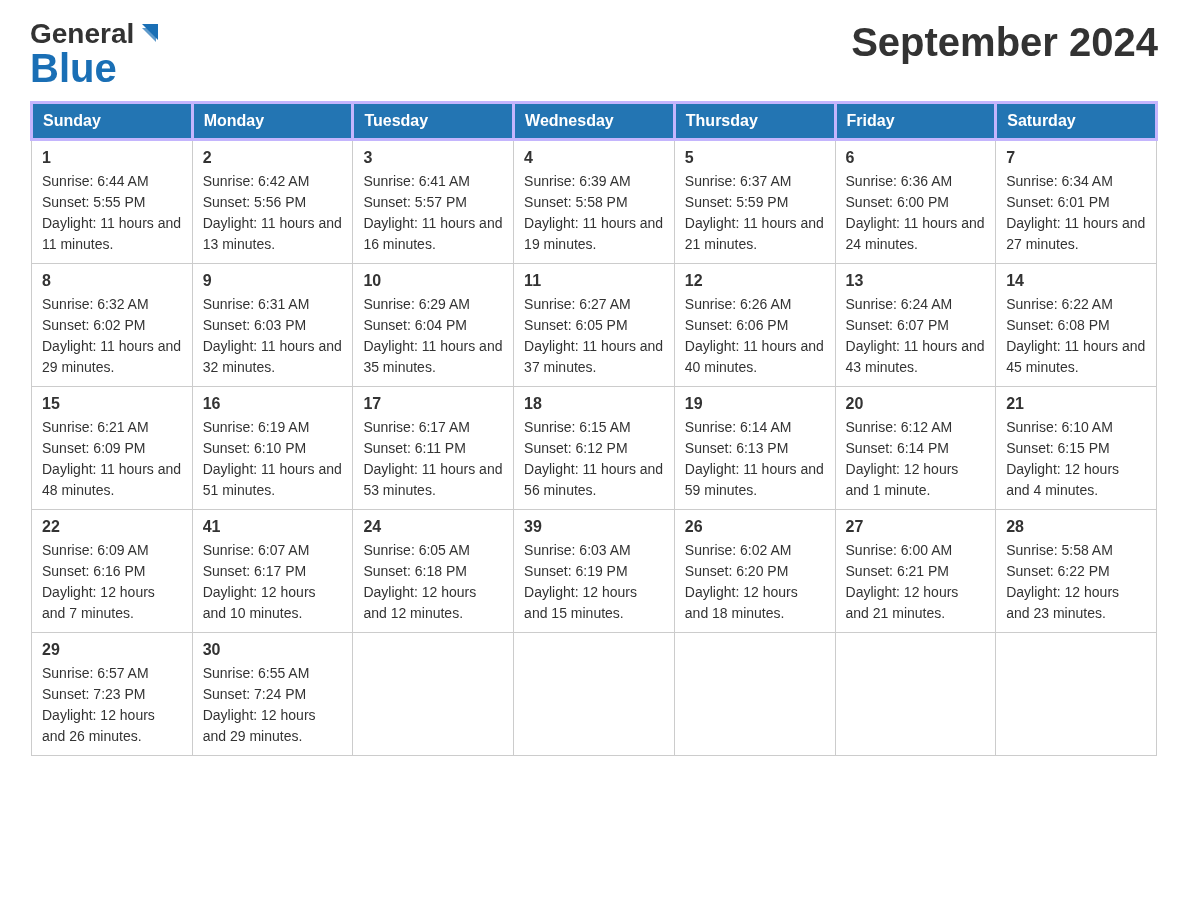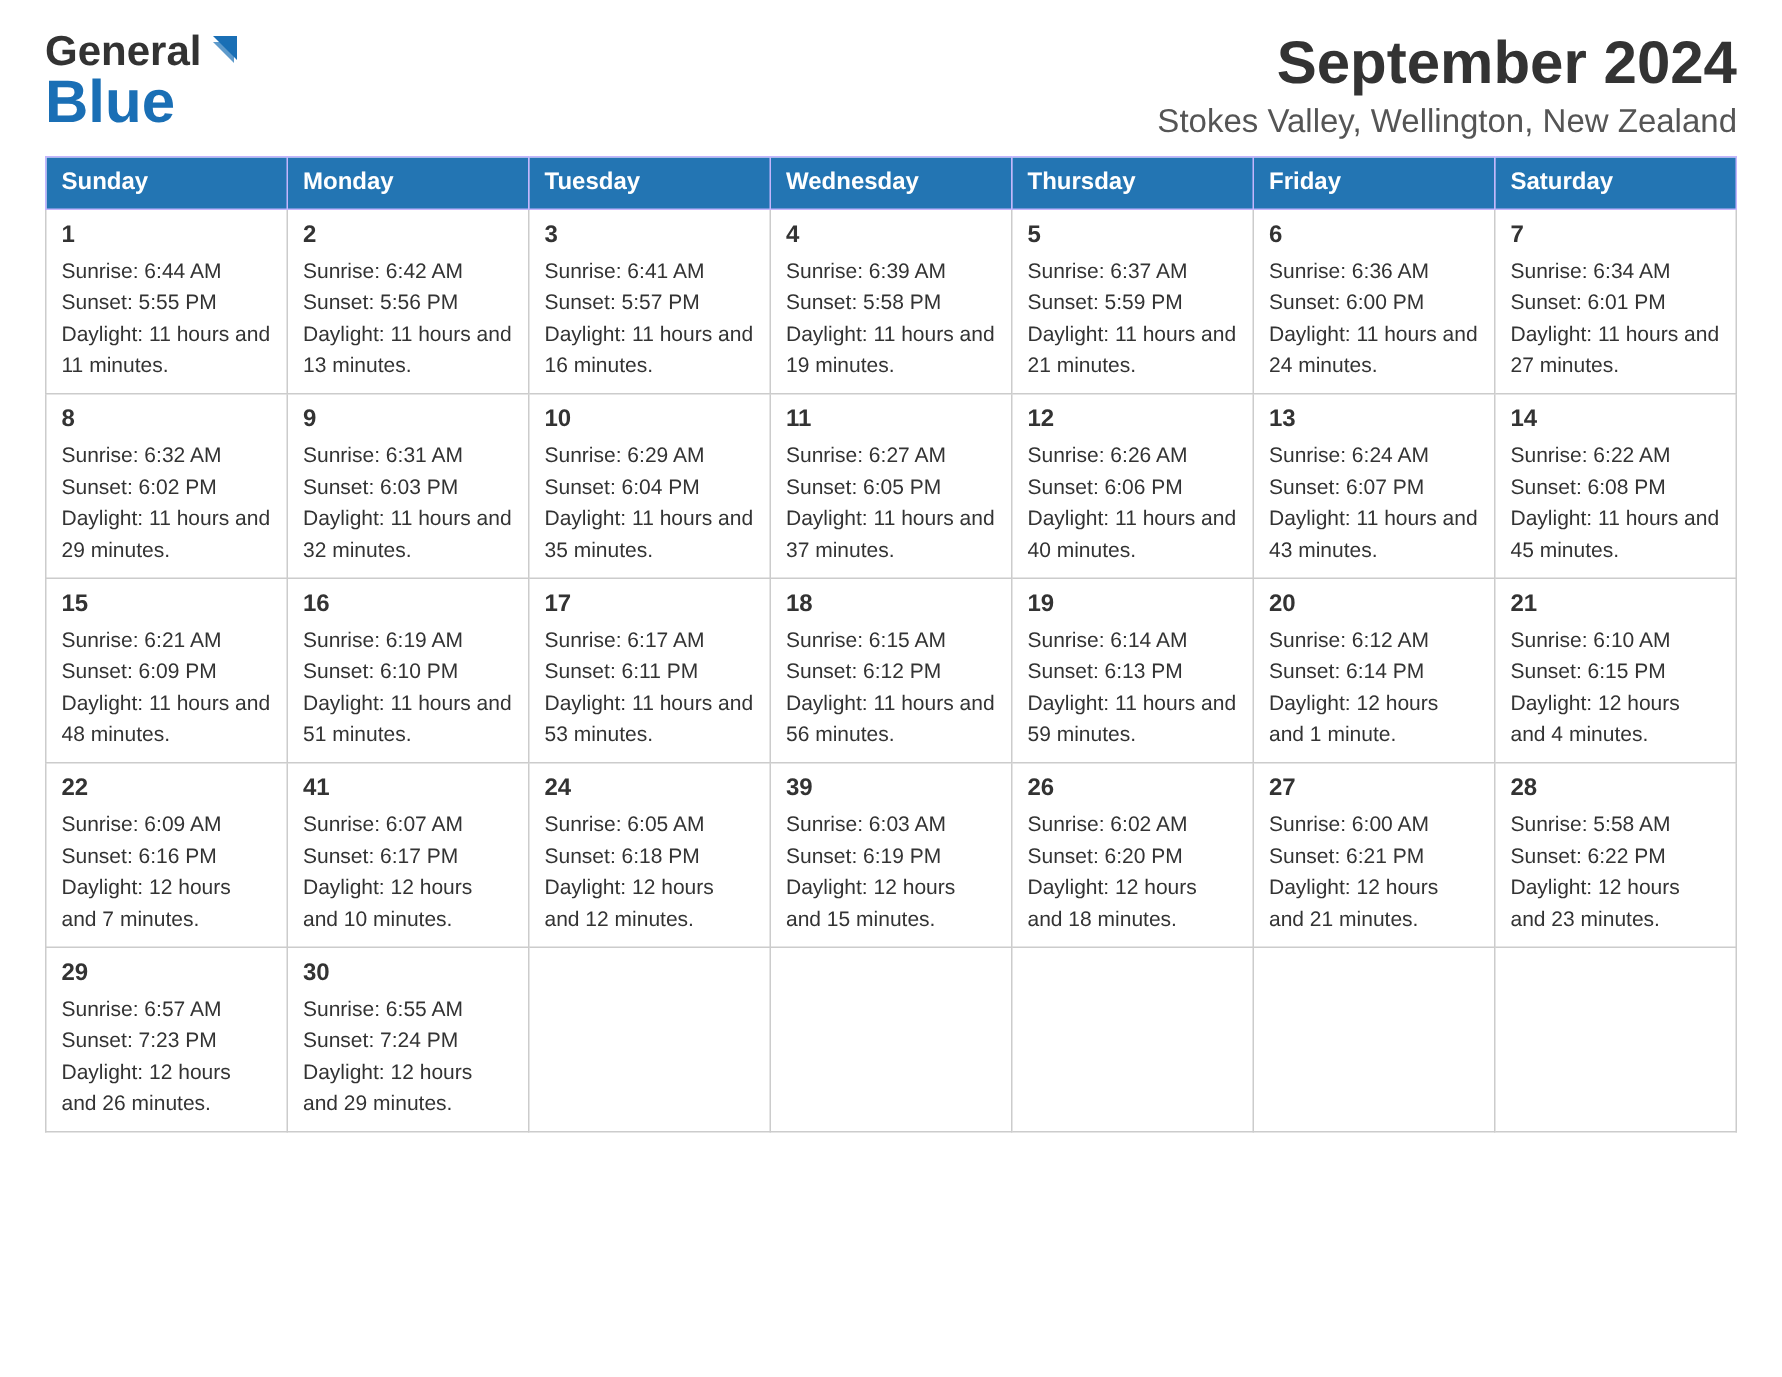--- a/index.html
+++ b/index.html
@@ -40,21 +40,21 @@
       border-collapse: collapse;
       margin-top: 10px;
     }
     .calendar th {
       background: #2375b3;
       color: #fff;
       padding: 8px 10px;
       font-size: 16px;
       font-weight: bold;
       text-align: left;
-      border: 1px solid #c4b5fd;
+      border: 3px solid #c4b5fd;
     }
     .calendar td {
       border: 1px solid #ccc;
       padding: 8px 10px;
       vertical-align: top;
       width: 14.28%;
       min-height: 90px;
     }
     .day-num {
       font-size: 16px;
@@ -87,21 +87,20 @@
       <span style="font-size:28px; font-weight:bold; color:#333;">General</span>
       <svg width="28" height="28" viewBox="0 0 28 28" style="margin-left:2px;">
         <polygon points="6,4 22,4 22,20" fill="#1a6fb5"></polygon>
         <polygon points="6,8 20,8 20,22" fill="#1a6fb5" opacity="0.7"></polygon>
       </svg>
     </div>
     <div style="font-size:40px; font-weight:bold; color:#1a6fb5; margin-top:-2px;">Blue</div>
   </div>
   <div class="title-block">
     <div class="month-title">September 2024</div>
-    <div class="location">Stokes Valley, Wellington, New Zealand</div>
   </div>
 </div>
 
 <table class="calendar">
   <thead>
     <tr>
       <th>Sunday</th>
       <th>Monday</th>
       <th>Tuesday</th>
       <th>Wednesday</th>

